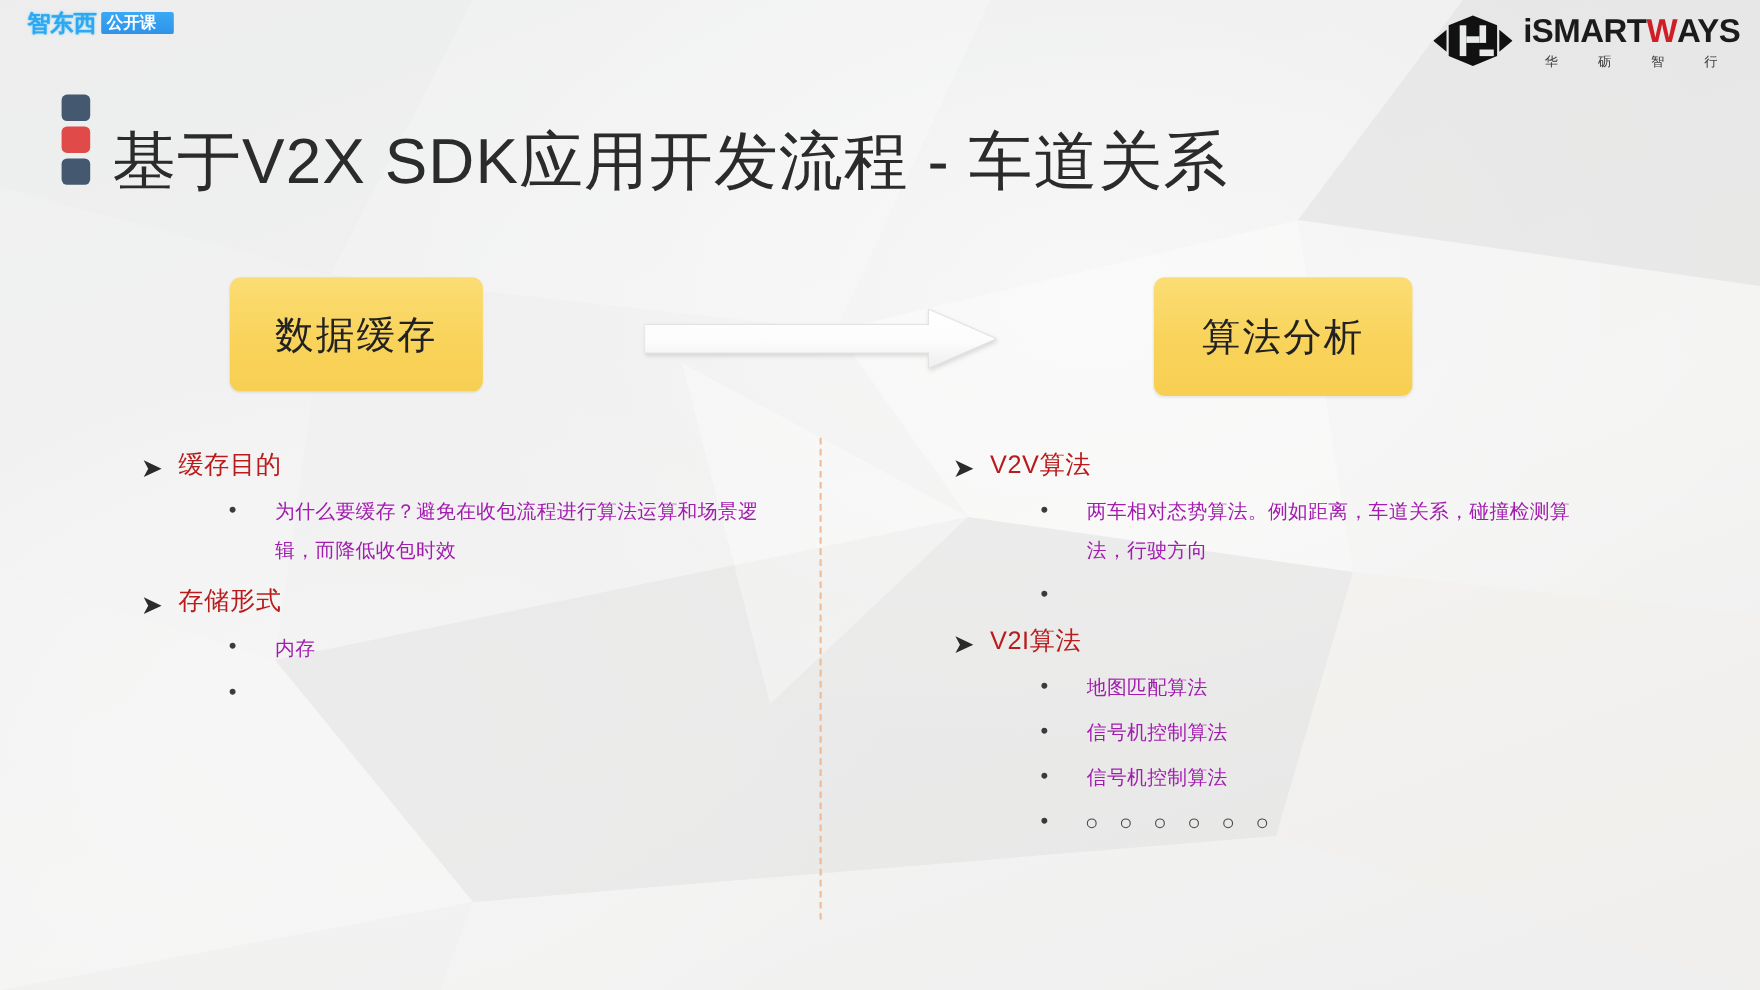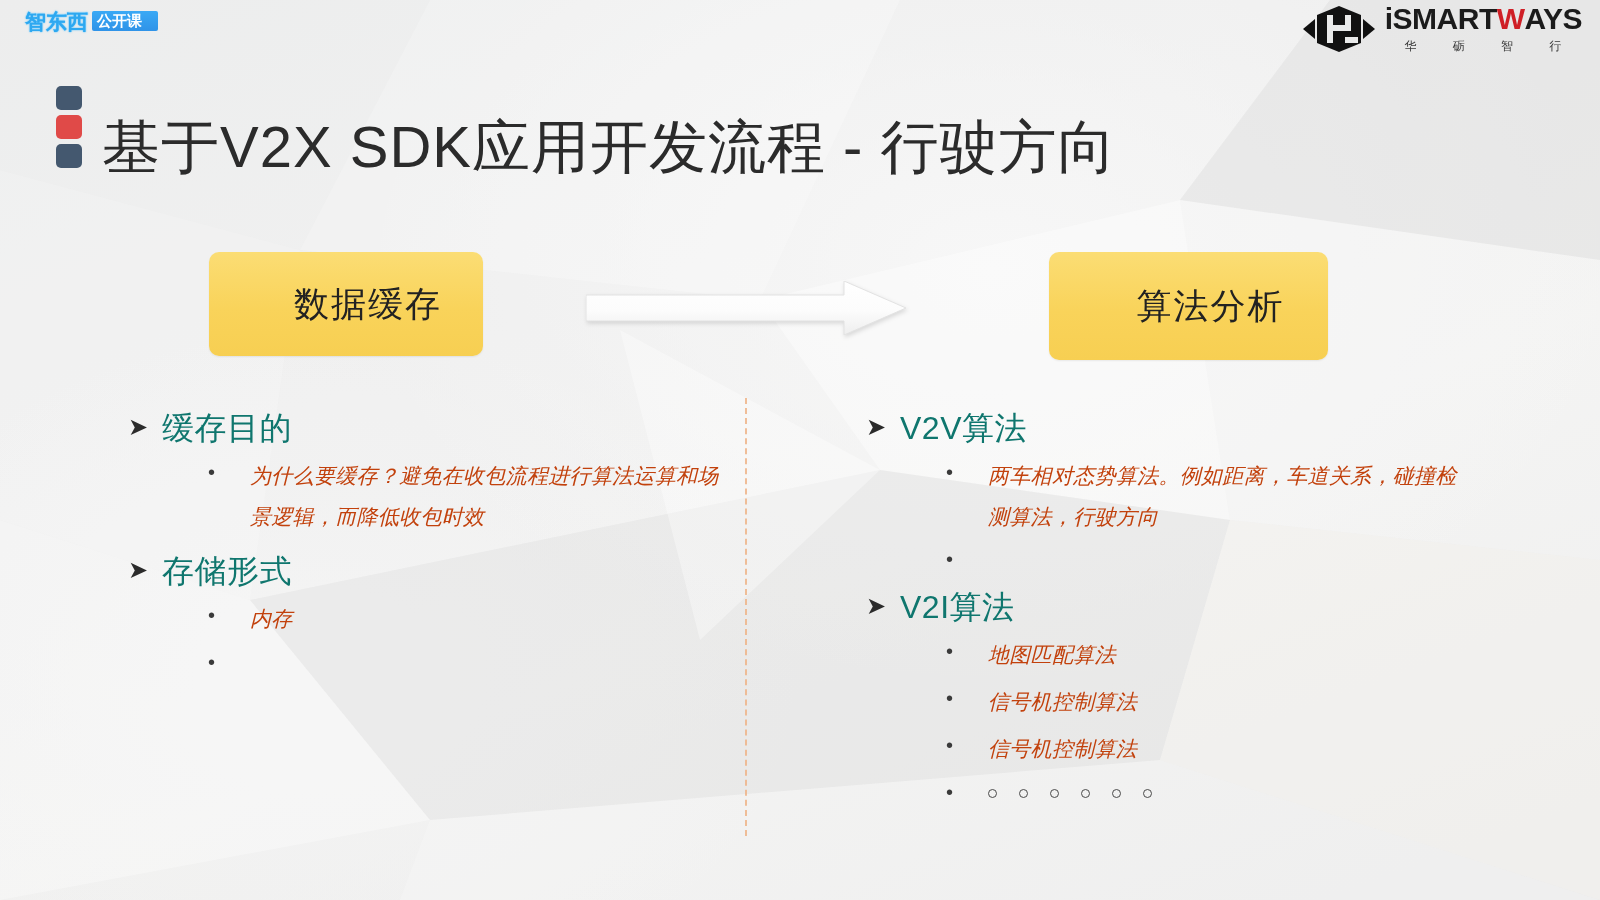--- a/index.html
+++ b/index.html
@@ -61,21 +61,21 @@
     border-radius: 2px;
     line-height: 1;
   }
 
   
   .brand {
     position: absolute;
     right: 18px;
     top: 4px;
     display: flex;
-    align-items: flex-start;
+    align-items: flex-end;
     gap: 10px;
     height: 58px;
   }
   .brand-glyph { display:block; }
   .brand-text { display: flex; flex-direction: column; line-height: 1; }
   .brand-word {
     font-size: 30px;
     font-weight: bold;
     letter-spacing: -0.5px;
     color: #1b1b1b;
@@ -129,21 +129,20 @@
     position: absolute;
     border-radius: 10px;
     background: linear-gradient(180deg, #fbdd74 0%, #f9d35a 55%, #f7cf52 100%);
     display: flex;
     align-items: center;
     justify-content: center;
     color: #222222;
     font-size: 35px;
     letter-spacing: 2px;
     box-shadow: 0 1px 2px rgba(0,0,0,0.07);
-    padding-left: 44px;
   }
   #ybox-left  { left: 209px;  top: 252px; width: 230px; height: 104px; }
   #ybox-right { left: 1049px; top: 252px; width: 235px; height: 108px; }
 
   
   .arrow-wrap {
     position: absolute;
     left: 586px;
     top: 281px;
     width: 320px;
@@ -174,45 +173,44 @@
   }
   .lvl1 .chev {
     font-size: 24px;
     color: #2b2b2b;
     line-height: 1.25;
     width: 34px;
     flex: none;
     margin-top: 4px;
   }
   .lvl1 .l1text {
-    font-size: 32px;
-    color: #0f766e;
+    font-size: 23px;
+    color: #b91c1c;
     line-height: 1.3;
     letter-spacing: 0.5px;
   }
 
   .lvl2 {
     display: flex;
     align-items: flex-start;
     margin: 6px 0 6px 80px;
   }
   .lvl2 .dot {
     flex: none;
     width: 42px;
     font-size: 20px;
     color: #3a3a3a;
     line-height: 1.55;
     margin-top: 1px;
   }
   .lvl2 .l2text {
-    font-size: 21px;
-    color: #c2410c;
+    font-size: 18px;
+    color: #a21caf;
     line-height: 1.95;
     letter-spacing: 0.3px;
-    font-style: italic;
   }
   .lvl2.wide .l2text { width: 470px; }
 
   .ellipsis-dots {
     display: flex;
     gap: 22px;
     align-items: center;
     padding-top: 13px;
   }
   .ellipsis-dots i {
@@ -279,21 +277,21 @@
       </div>
     </div>
   </div>
 
   <div class="title-row">
     <div class="title-marks">
       <i style="background:#44586f"></i>
       <i style="background:#e04a48"></i>
       <i style="background:#44586f"></i>
     </div>
-    <h1 class="slide-title">基于V2X SDK应用开发流程 - 行驶方向</h1>
+    <h1 class="slide-title">基于V2X SDK应用开发流程 - 车道关系</h1>
   </div>
 
   <div class="ybox" id="ybox-left">数据缓存</div>
   <div class="ybox" id="ybox-right">算法分析</div>
 
   <div class="arrow-wrap">
     <svg width="320" height="54" viewBox="0 0 320 54">
       <defs>
         <linearGradient id="agrad" x1="0" y1="0" x2="0" y2="1">
           <stop offset="0%" stop-color="#ffffff"></stop>

